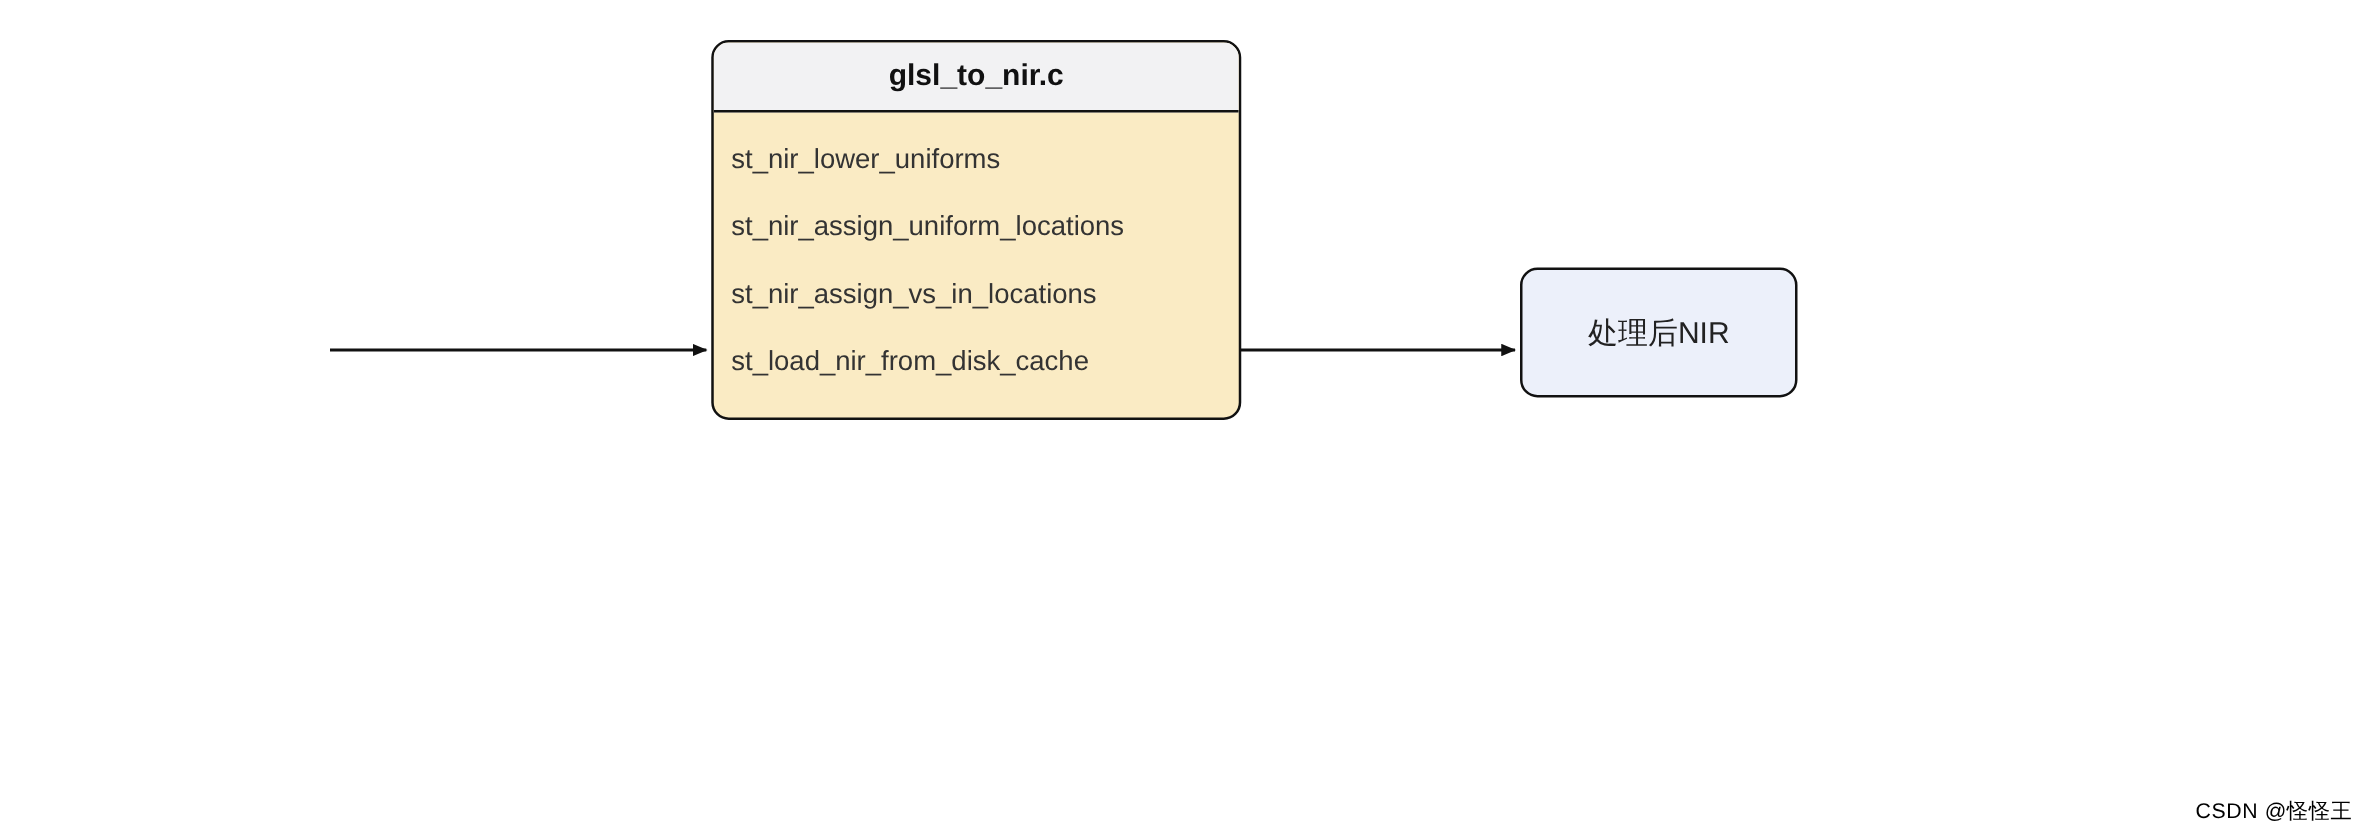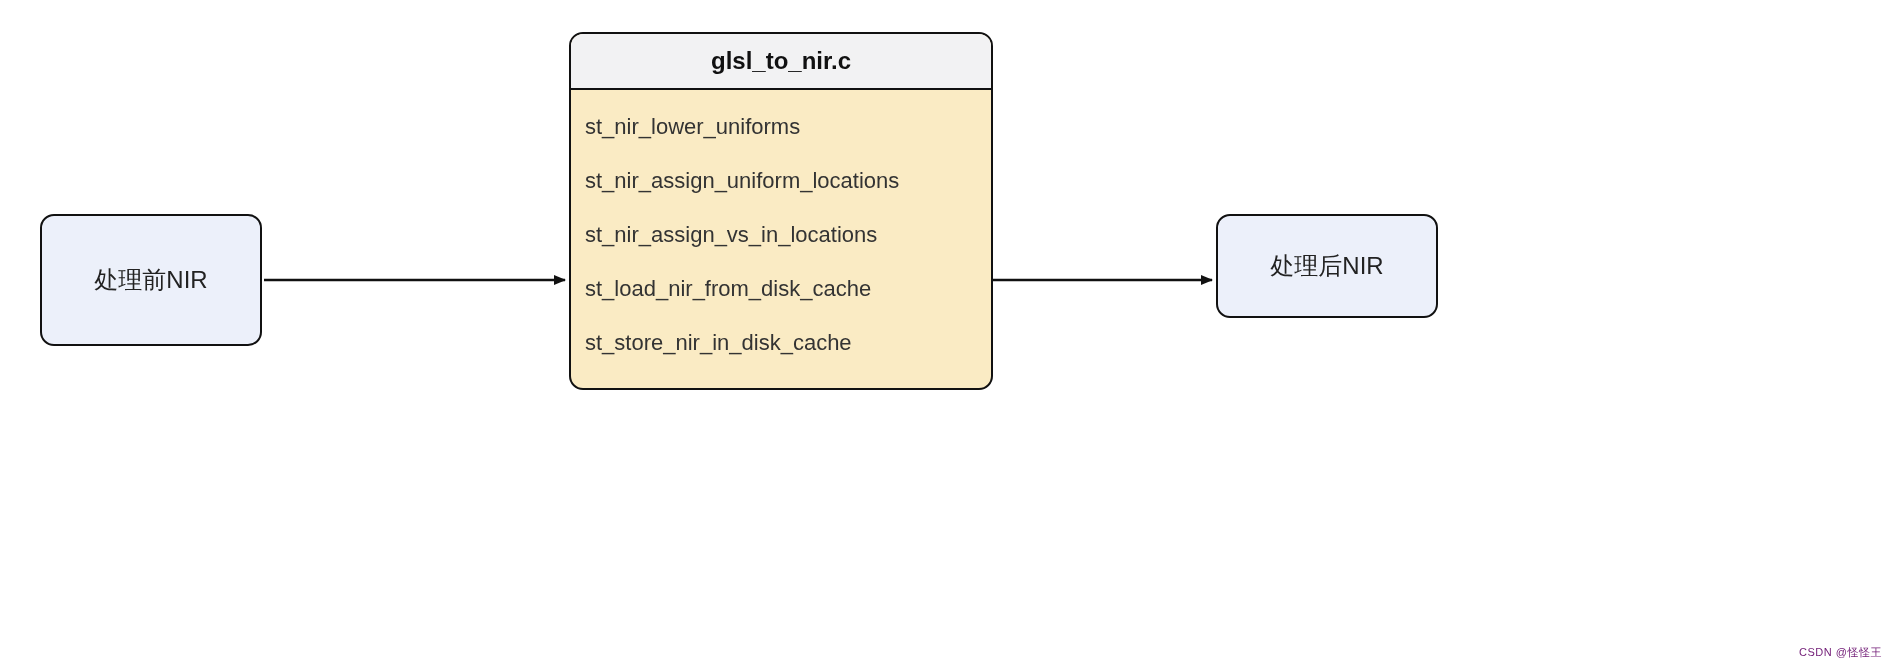--- a/index.html
+++ b/index.html
@@ -73,53 +73,49 @@
     left: 0;
     top: 0;
     width: 1894px;
     height: 668px;
     pointer-events: none;
   }
   .watermark {
     position: absolute;
     right: 12px;
     bottom: 8px;
-    font-size: 11px;
-    color: #701a75;
+    font-size: 17px;
+    color: #000000;
     letter-spacing: 0.5px;
     font-family: Arial, sans-serif;
   }
 </style>
 </head>
 <body>
 
 <div class="canvas">
 
   <svg class="arrows">
     <defs>
       <marker id="arrowhead" markerWidth="12" markerHeight="10" refX="11" refY="5" orient="auto" markerUnits="userSpaceOnUse">
         <path d="M0,0 L12,5 L0,10 Z" fill="#111"></path>
       </marker>
     </defs>
     <line x1="264" y1="280" x2="565" y2="280" stroke="#111" stroke-width="2.5" marker-end="url(#arrowhead)"></line>
     <line x1="932" y1="280" x2="1212" y2="280" stroke="#111" stroke-width="2.5" marker-end="url(#arrowhead)"></line>
   </svg>
 
-  <div class="node-box node-left">
-    <span>处理前NIR</span>
-  </div>
 
   <div class="center-box">
     <div class="center-header">glsl_to_nir.c</div>
     <div class="center-items">
       <div class="center-item">st_nir_lower_uniforms</div>
       <div class="center-item">st_nir_assign_uniform_locations</div>
       <div class="center-item">st_nir_assign_vs_in_locations</div>
       <div class="center-item">st_load_nir_from_disk_cache</div>
-      <div class="center-item">st_store_nir_in_disk_cache</div>
     </div>
   </div>
 
   <div class="node-box node-right">
     <span>处理后NIR</span>
   </div>
 
   <div class="watermark">CSDN @怪怪王</div>
 
 </div>

